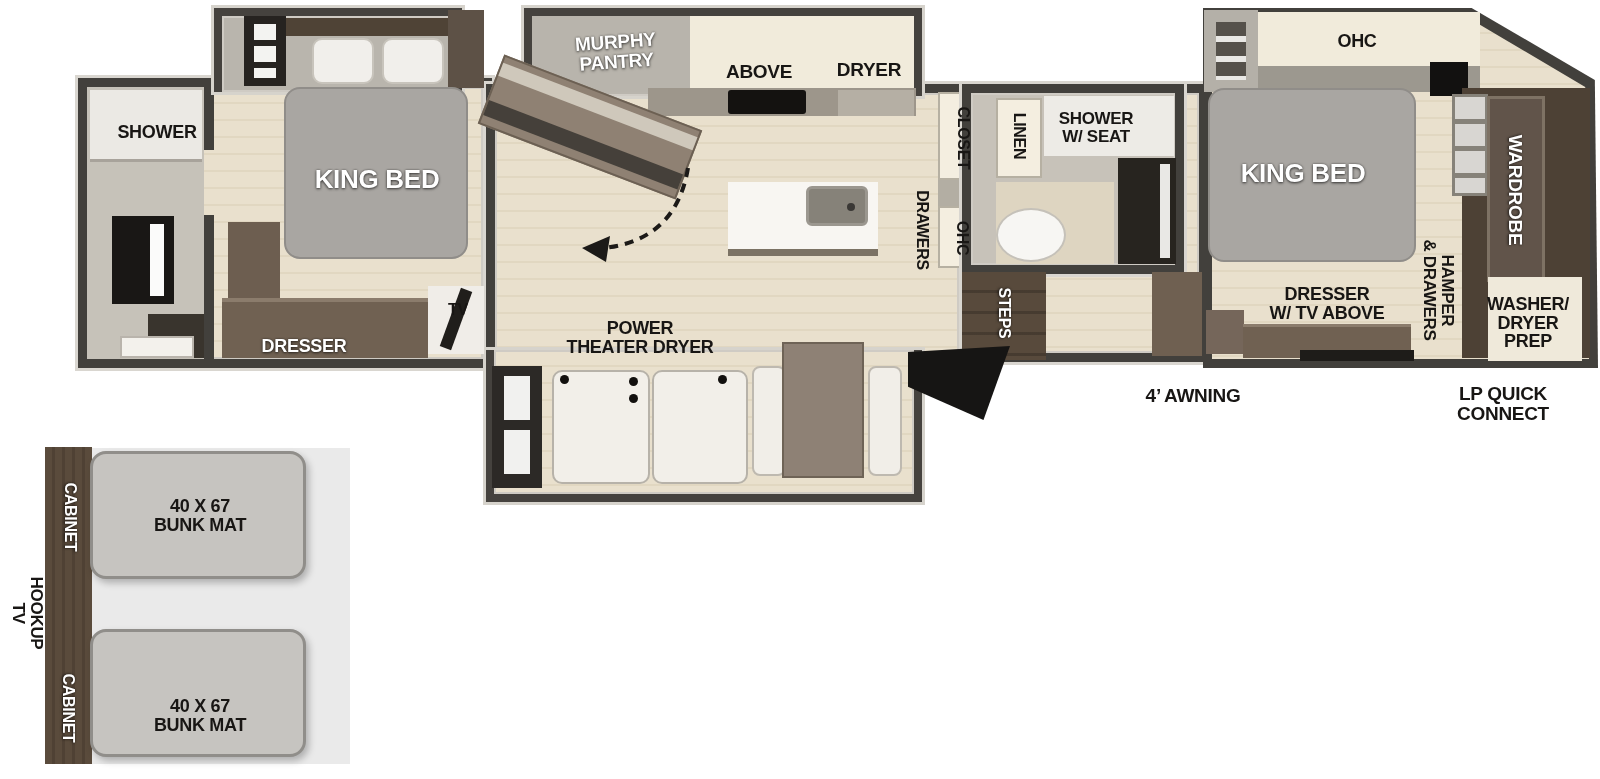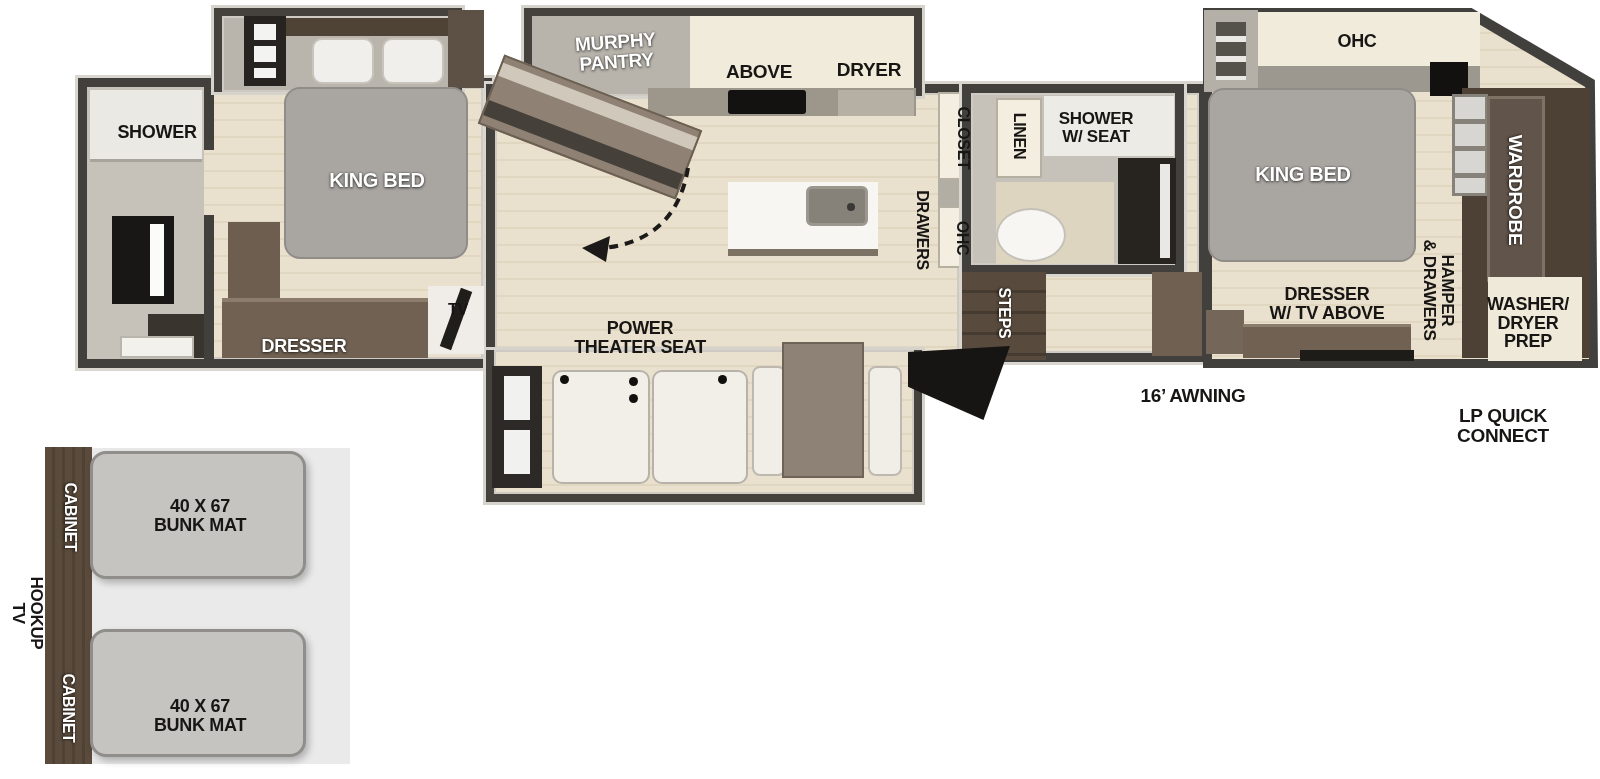--- a/index.html
+++ b/index.html
@@ -24,21 +24,21 @@
   
   .lbl {
     position: absolute; font-weight: 700; color: #181614; text-align: center;
     line-height: 1.04; white-space: pre-line; letter-spacing: -0.3px;
     transform: translate(-50%,-50%); z-index: 40;
   }
   .lbl.w { color: #fff; text-shadow: 0 1px 3px rgba(0,0,0,.65), 0 0 2px rgba(0,0,0,.4); }
   .v  { writing-mode: vertical-rl; }
   .vlr{ writing-mode: vertical-lr; }
   .f16{ font-size:16px; } .f17{ font-size:17px; } .f18{ font-size:18px; }
-  .f19{ font-size:19px; } .f20{ font-size:20px; }
+  .f19{ font-size:19px; } .f20{ font-size:26px; }
   .tilt { transform: translate(-50%,-50%) rotate(-4deg); }
 </style>
 </head>
 <body>
 
 <div id="stage">
 
   <div class="room wood" style="left:78px;top:78px;width:414px;height:290px;"></div>
   <div class="abs gray" style="left:87px;top:87px;width:117px;height:272px;background:#c6c2b9;"></div>
   <div class="abs" style="left:204px;top:87px;width:10px;height:63px;background:#42403c;"></div>
@@ -153,43 +153,43 @@
   <div class="lbl f18" style="left:157px;top:132px;">SHOWER</div>
   <div class="lbl w f20" style="left:377px;top:180px;">KING BED</div>
   <div class="lbl w f18" style="left:304px;top:346px;">DRESSER</div>
   <div class="lbl f16" style="left:458px;top:310px;">TV</div>
 
   <div class="lbl w f19 tilt" style="left:616px;top:52px;">MURPHY
 PANTRY</div>
   <div class="lbl f19" style="left:759px;top:72px;">ABOVE</div>
   <div class="lbl f19" style="left:869px;top:70px;">DRYER</div>
   <div class="lbl f18" style="left:640px;top:338px;">POWER
-THEATER SEAT</div>
+THEATER DRYER</div>
 
   <div class="lbl v f16" style="left:963px;top:138px;">CLOSET</div>
   <div class="lbl v f16" style="left:922px;top:230px;">DRAWERS</div>
   <div class="lbl v f16" style="left:962px;top:238px;">OHC</div>
   <div class="lbl v f16" style="left:1019px;top:136px;">LINEN</div>
   <div class="lbl f17" style="left:1096px;top:128px;">SHOWER
 W/ SEAT</div>
   <div class="lbl v w f16" style="left:1004px;top:313px;">STEPS</div>
 
   <div class="lbl f18" style="left:1357px;top:41px;">OHC</div>
   <div class="lbl w f20" style="left:1303px;top:174px;">KING BED</div>
   <div class="lbl f18" style="left:1327px;top:304px;">DRESSER
 W/ TV ABOVE</div>
   <div class="lbl v f17" style="left:1438px;top:290px;">HAMPER
 &amp; DRAWERS</div>
   <div class="lbl v w f19" style="left:1515px;top:190px;">WARDROBE</div>
   <div class="lbl f18" style="left:1528px;top:323px;">WASHER/
 DRYER
 PREP</div>
 
-  <div class="lbl f19" style="left:1193px;top:396px;">16’ AWNING</div>
-  <div class="lbl f19" style="left:1503px;top:426px;">LP QUICK
+  <div class="lbl f19" style="left:1193px;top:396px;">4’ AWNING</div>
+  <div class="lbl f19" style="left:1503px;top:404px;">LP QUICK
 CONNECT</div>
 
   <div class="lbl vlr f17" style="left:27px;top:613px;">TV
 HOOKUP</div>
   <div class="lbl v w f16" style="left:70px;top:517px;">CABINET</div>
   <div class="lbl v w f16" style="left:68px;top:708px;">CABINET</div>
   <div class="lbl f18" style="left:200px;top:516px;">40 X 67
 BUNK MAT</div>
   <div class="lbl f18" style="left:200px;top:716px;">40 X 67
 BUNK MAT</div>

